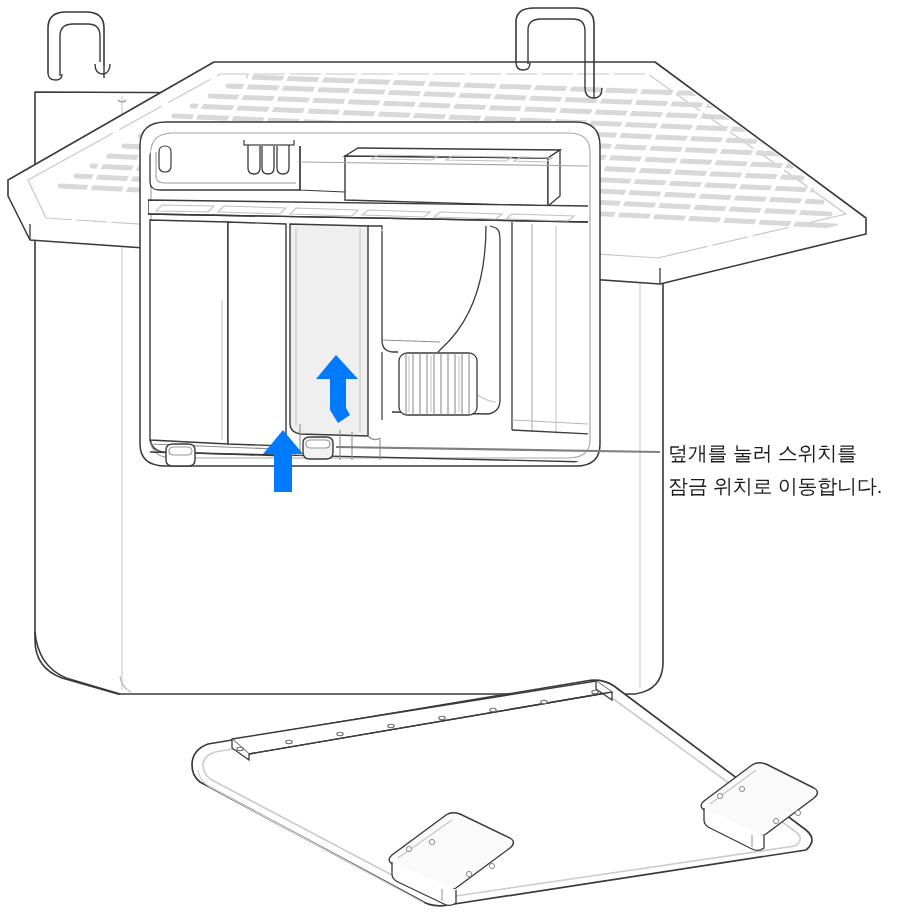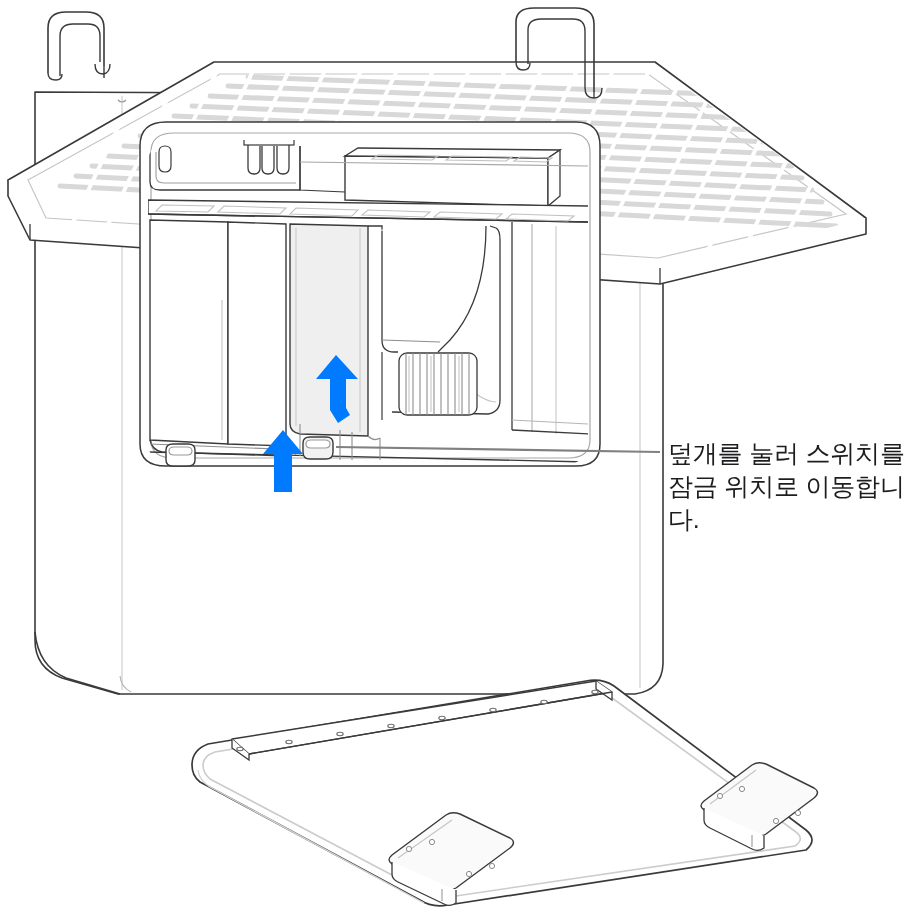--- a/index.html
+++ b/index.html
@@ -26,21 +26,21 @@
     display: block;
     width: 915px;
     height: 912px;
   }
   .callout-text {
     position: absolute;
     left: 668px;
     top: 437px;
     width: 240px;
     color: #1d1d1f;
-    font-size: 25px;
+    font-size: 20px;
     line-height: 33px;
     letter-spacing: -0.2px;
     white-space: pre-line;
     font-family: "Liberation Sans", "DejaVu Sans", sans-serif;
   }
 </style>
 </head>
 <body>
 
 <div id="figure-root">

